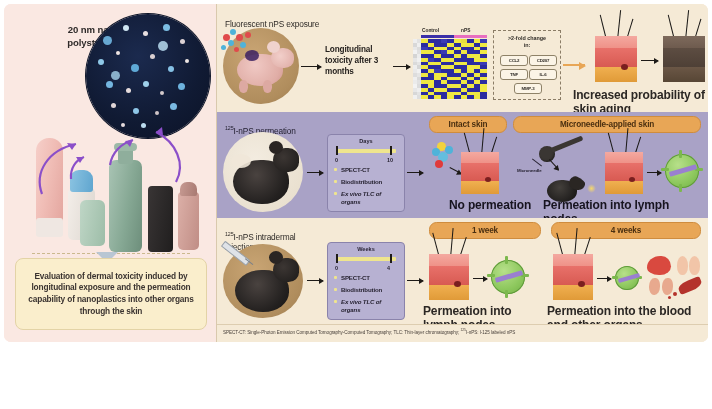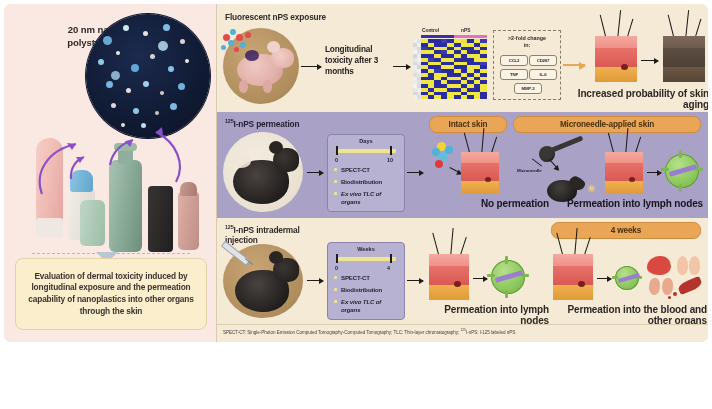--- a/index.html
+++ b/index.html
@@ -119,21 +119,21 @@
     border-top:1px solid #ddcdb0;
   }
   .footnote{
     position:absolute;left:6px;top:322px;width:482px;
     font-size:4.6px;color:#4a423c;letter-spacing:-.05px;line-height:8px;
     white-space:nowrap;overflow:hidden;
   }
   .footnote sup{font-size:3.4px;}
 
   .row-title{
-    position:absolute;font-size:8.3px;font-weight:700;color:#2f2b28;letter-spacing:-.15px;
+    position:absolute;font-size:8.3px;font-weight:400;color:#2f2b28;letter-spacing:-.15px;margin-top:7px;
   }
   .row-title.on-purple{color:#201d2e;}
   .row-title sup{font-size:5.4px;}
 
   .pill{
     position:absolute;height:15px;background:#e8a656;border:1px solid #cf8c3e;
     border-radius:7.5px;display:flex;align-items:center;justify-content:center;
     font-size:8.2px;font-weight:700;color:#4a2f10;letter-spacing:-.15px;
   }
 
@@ -185,22 +185,22 @@
 
   
   .skin{position:absolute;}
   .skin-top{position:absolute;left:0;top:0;width:100%;height:26%;}
   .skin-mid{position:absolute;left:0;top:26%;width:100%;height:42%;}
   .skin-bot{position:absolute;left:0;top:68%;width:100%;height:32%;}
   .hair{position:absolute;width:1.2px;background:#191715;transform-origin:bottom center;}
   .skin-spot{position:absolute;border-radius:50%;background:#7a1f1f;}
 
   .caption-under{
-    position:absolute;font-size:10px;font-weight:700;color:#2b2724;letter-spacing:-.15px;
-    text-align:right;
+    position:absolute;font-size:12px;font-weight:700;color:#2b2724;letter-spacing:-.15px;
+    text-align:left;
   }
   .caption-under.on-purple{color:#17141f;}
 
   
   .tbox{
     position:absolute;background:#b7b1d2;border:1px solid #8a83ab;border-radius:4px;
   }
   .t-title{
     position:absolute;width:100%;text-align:center;font-size:5.6px;font-weight:700;
     color:#2a2536;line-height:7px;
@@ -715,20 +715,21 @@
           <span class="t-dot" style="left:6px;top:33px;"></span>
           <div class="t-item" style="left:13px;top:31px;">SPECT-CT</div>
           <span class="t-dot" style="left:6px;top:45px;"></span>
           <div class="t-item" style="left:13px;top:43px;">Biodistribution</div>
           <span class="t-dot" style="left:6px;top:57px;"></span>
           <div class="t-item ital" style="left:13px;top:55px;width:58px;">Ex vivo TLC of organs</div>
         </div>
 
         <div class="arrow-blk" style="left:190px;top:62px;width:16px;"></div>
 
+        <div class="pill" style="left:212px;top:4px;width:110px;">1 week</div>
         <div class="pill" style="left:334px;top:4px;width:148px;">4 weeks</div>
 
         <div class="skin" style="left:212px;top:36px;width:40px;height:46px;">
           <span class="hair" style="left:10px;bottom:42px;height:26px;transform:rotate(-15deg);"></span>
           <span class="hair" style="left:21px;bottom:42px;height:30px;transform:rotate(5deg);"></span>
           <span class="hair" style="left:30px;bottom:42px;height:22px;transform:rotate(18deg);"></span>
           <span class="skin-top" style="background:linear-gradient(180deg,#f4a9a0 0%,#ef9288 100%);"></span>
           <span class="skin-mid" style="background:linear-gradient(180deg,#e8716a 0%,#d85a52 100%);"></span>
           <span class="skin-bot" style="background:linear-gradient(180deg,#f0b050 0%,#e09a38 100%);"></span>
           <span class="skin-spot" style="left:25px;top:27px;width:7px;height:6px;"></span>

